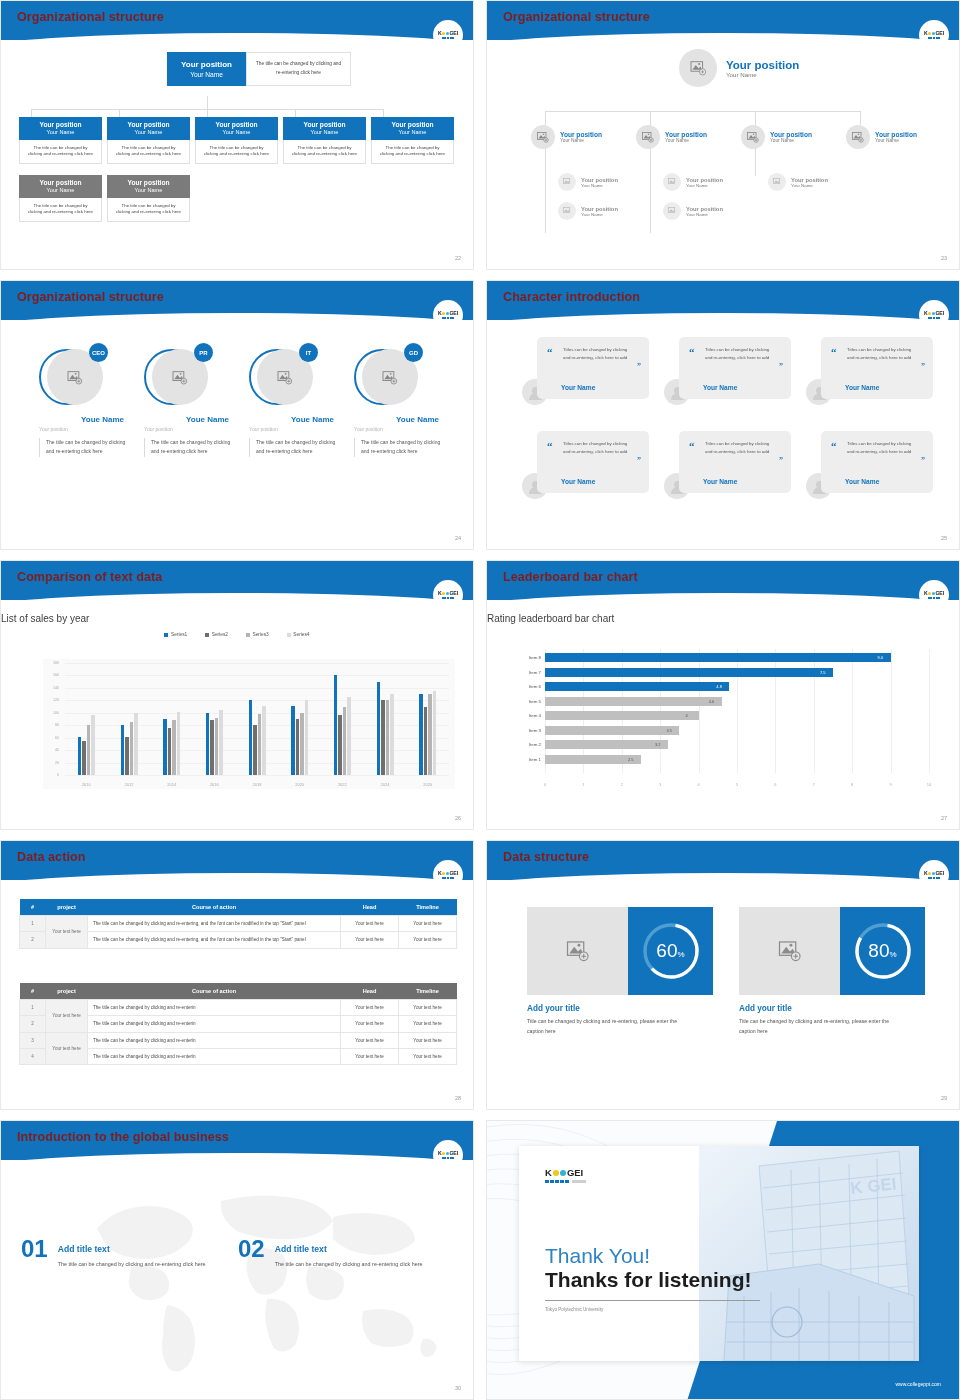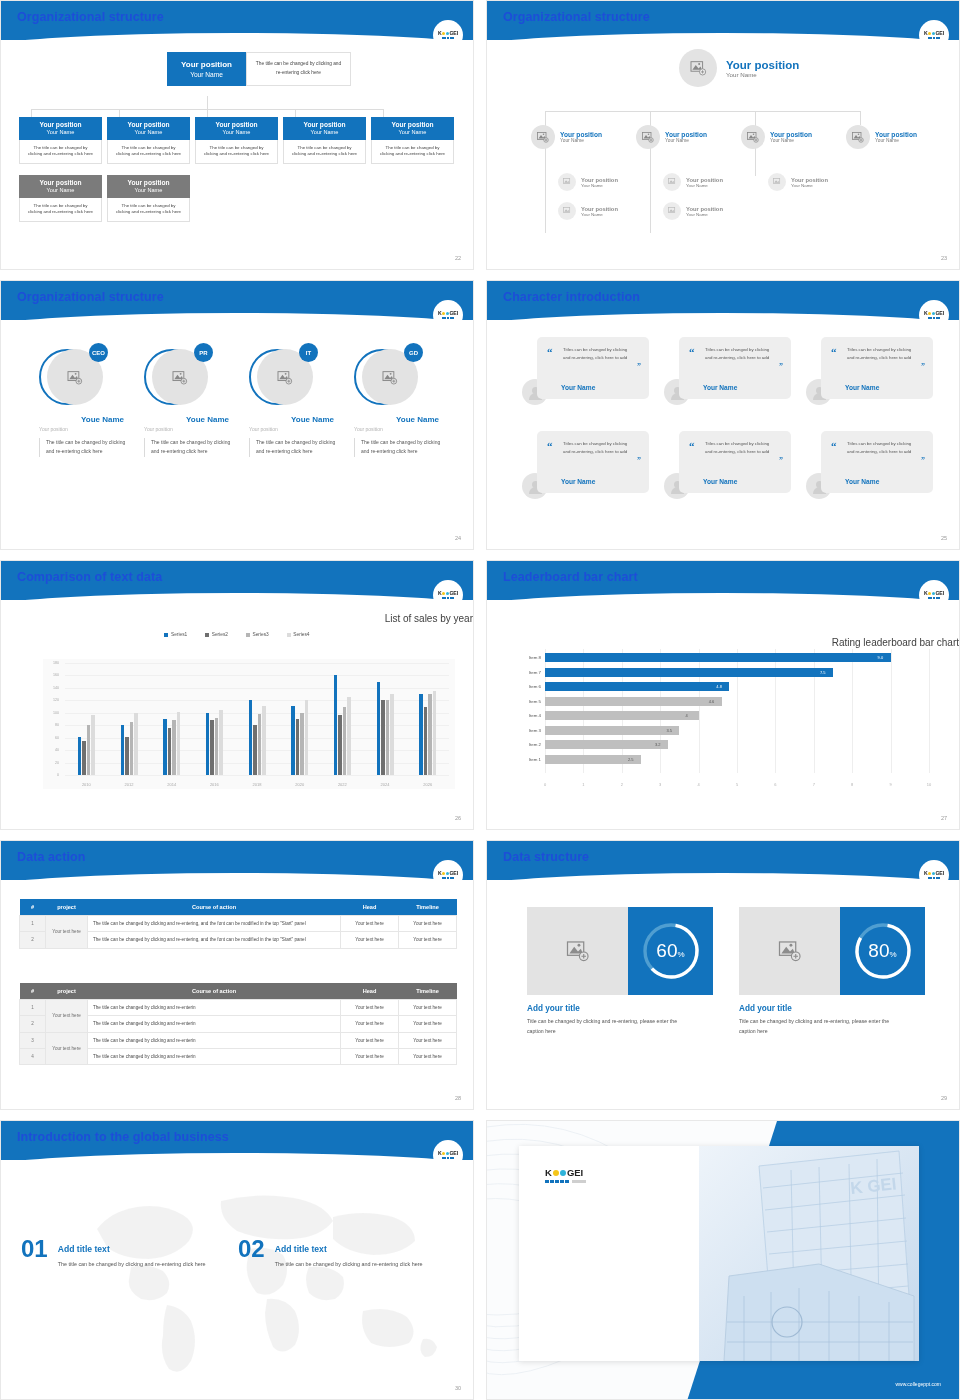--- a/index.html
+++ b/index.html
@@ -29,21 +29,21 @@
     background: #1273bd;
   }
   .band-curve {
     position: absolute; left: 0; top: 30px; width: 100%; height: 16px;
     background: #fff;
     border-radius: 50% / 100% 100% 0 0;
     transform: scaleX(1.08) translateY(2px);
   }
   .slide-title {
     position: absolute; left: 16px; top: 9px;
-    font-size: 12.5px; font-weight: bold; color: #1d4ed8;
+    font-size: 12.5px; font-weight: bold; color: #7f1d1d;
     letter-spacing: .1px;
   }
   .logo-badge {
     position: absolute; right: 10px; top: 19px;
     width: 30px; height: 30px; border-radius: 50%;
     background: #ffffff;
     display: flex; align-items: center; justify-content: center;
     flex-direction: column;
     z-index: 5;
   }
@@ -93,21 +93,21 @@
   
   .quote-card{position:absolute;background:#eeeeee;border-radius:5px;}
   .q-mark{color:#1273bd;font-weight:bold;font-size:11px;line-height:.6;font-family:"Liberation Serif",serif;}
   .q-text{font-size:4.4px;color:#555;line-height:1.85;}
   .q-name{font-size:6.6px;color:#1273bd;font-weight:bold;}
   .q-av{position:absolute;width:26px;height:26px;border-radius:50%;background:#e4e4e4;
      display:flex;align-items:center;justify-content:center;}
   .q-av-head{width:7px;height:7px;border-radius:50%;background:#cfcfcf;position:relative;top:-2px;}
   .q-av-body{width:13px;height:7px;border-radius:7px 7px 0 0;background:#cfcfcf;position:absolute;bottom:5px;}
   
-  .chart-title{text-align:right;font-size:10px;color:#404040;padding-left:20px;}
+  .chart-title{text-align:left;font-size:10px;color:#404040;}
   .legend{display:flex;justify-content:center;gap:18px;margin-top:8px;}
   .legend span{font-size:4.8px;color:#555;display:flex;align-items:center;gap:2.5px;}
   .lg-sw{width:4px;height:4px;display:inline-block;}
   .plot{position:relative;}
   .gridline{position:absolute;left:0;right:0;border-top:1px solid #f0f0f0;}
   .ylab{position:absolute;font-size:3.6px;color:#a8a8a8;text-align:right;width:14px;}
   .xlab{position:absolute;font-size:4px;color:#a8a8a8;text-align:center;}
   .bar{position:absolute;bottom:0;}
   
   table{border-collapse:collapse;width:100%;font-size:4.6px;}
@@ -711,21 +711,21 @@
           <span>GEI</span>
         </div>
       <div class="logo-sub">
           <i></i>
           <i></i>
           <i></i>
           <i></i>
           <i></i>
         </div>
     </div>
-    <div class="chart-title" style="margin-top:76px;">Rating leaderboard bar chart</div>
+    <div class="chart-title" style="margin-top:52px;">Rating leaderboard bar chart</div>
     <div id="hbar-plot" style="position:absolute;left:22px;top:88px;width:432px;height:140px;">
         <div style="position: absolute; top: 0px; bottom: 16px; border-left: 1px solid rgb(238, 238, 238); left: 36px;"></div>
         <div style="position: absolute; bottom: 2px; font-size: 4px; color: rgb(176, 176, 176); text-align: center; width: 14px; left: 29px;">0</div>
         <div style="position: absolute; top: 0px; bottom: 16px; border-left: 1px solid rgb(238, 238, 238); left: 74.4px;"></div>
         <div style="position: absolute; bottom: 2px; font-size: 4px; color: rgb(176, 176, 176); text-align: center; width: 14px; left: 67.4px;">1</div>
         <div style="position: absolute; top: 0px; bottom: 16px; border-left: 1px solid rgb(238, 238, 238); left: 112.8px;"></div>
         <div style="position: absolute; bottom: 2px; font-size: 4px; color: rgb(176, 176, 176); text-align: center; width: 14px; left: 105.8px;">2</div>
         <div style="position: absolute; top: 0px; bottom: 16px; border-left: 1px solid rgb(238, 238, 238); left: 151.2px;"></div>
         <div style="position: absolute; bottom: 2px; font-size: 4px; color: rgb(176, 176, 176); text-align: center; width: 14px; left: 144.2px;">3</div>
         <div style="position: absolute; top: 0px; bottom: 16px; border-left: 1px solid rgb(238, 238, 238); left: 189.6px;"></div>
@@ -1058,18 +1058,24 @@
         <div style="display:flex;gap:1px;margin-top:2px;">
           <i style="display:block;width:4px;height:3px;background:#1273bd;"></i>
           <i style="display:block;width:4px;height:3px;background:#1273bd;"></i>
           <i style="display:block;width:4px;height:3px;background:#1273bd;"></i>
           <i style="display:block;width:4px;height:3px;background:#1273bd;"></i>
           <i style="display:block;width:4px;height:3px;background:#1273bd;"></i>
           <i style="display:block;width:14px;height:3px;background:#cfcfcf;margin-left:2px;"></i>
         </div>
       </div>
 
+      <div style="position:absolute;left:26px;top:98px;">
+        <div class="ty-thank">Thank You!</div>
+        <div class="ty-thanks">Thanks for listening!</div>
+        <div class="ty-rule"></div>
+        <div class="ty-sub">Tokyo Polytechnic University</div>
+      </div>
     </div>
 
     <div class="ty-url">www.collegeppt.com</div>
   </div>
 
 </div>
 
 </body></html>

